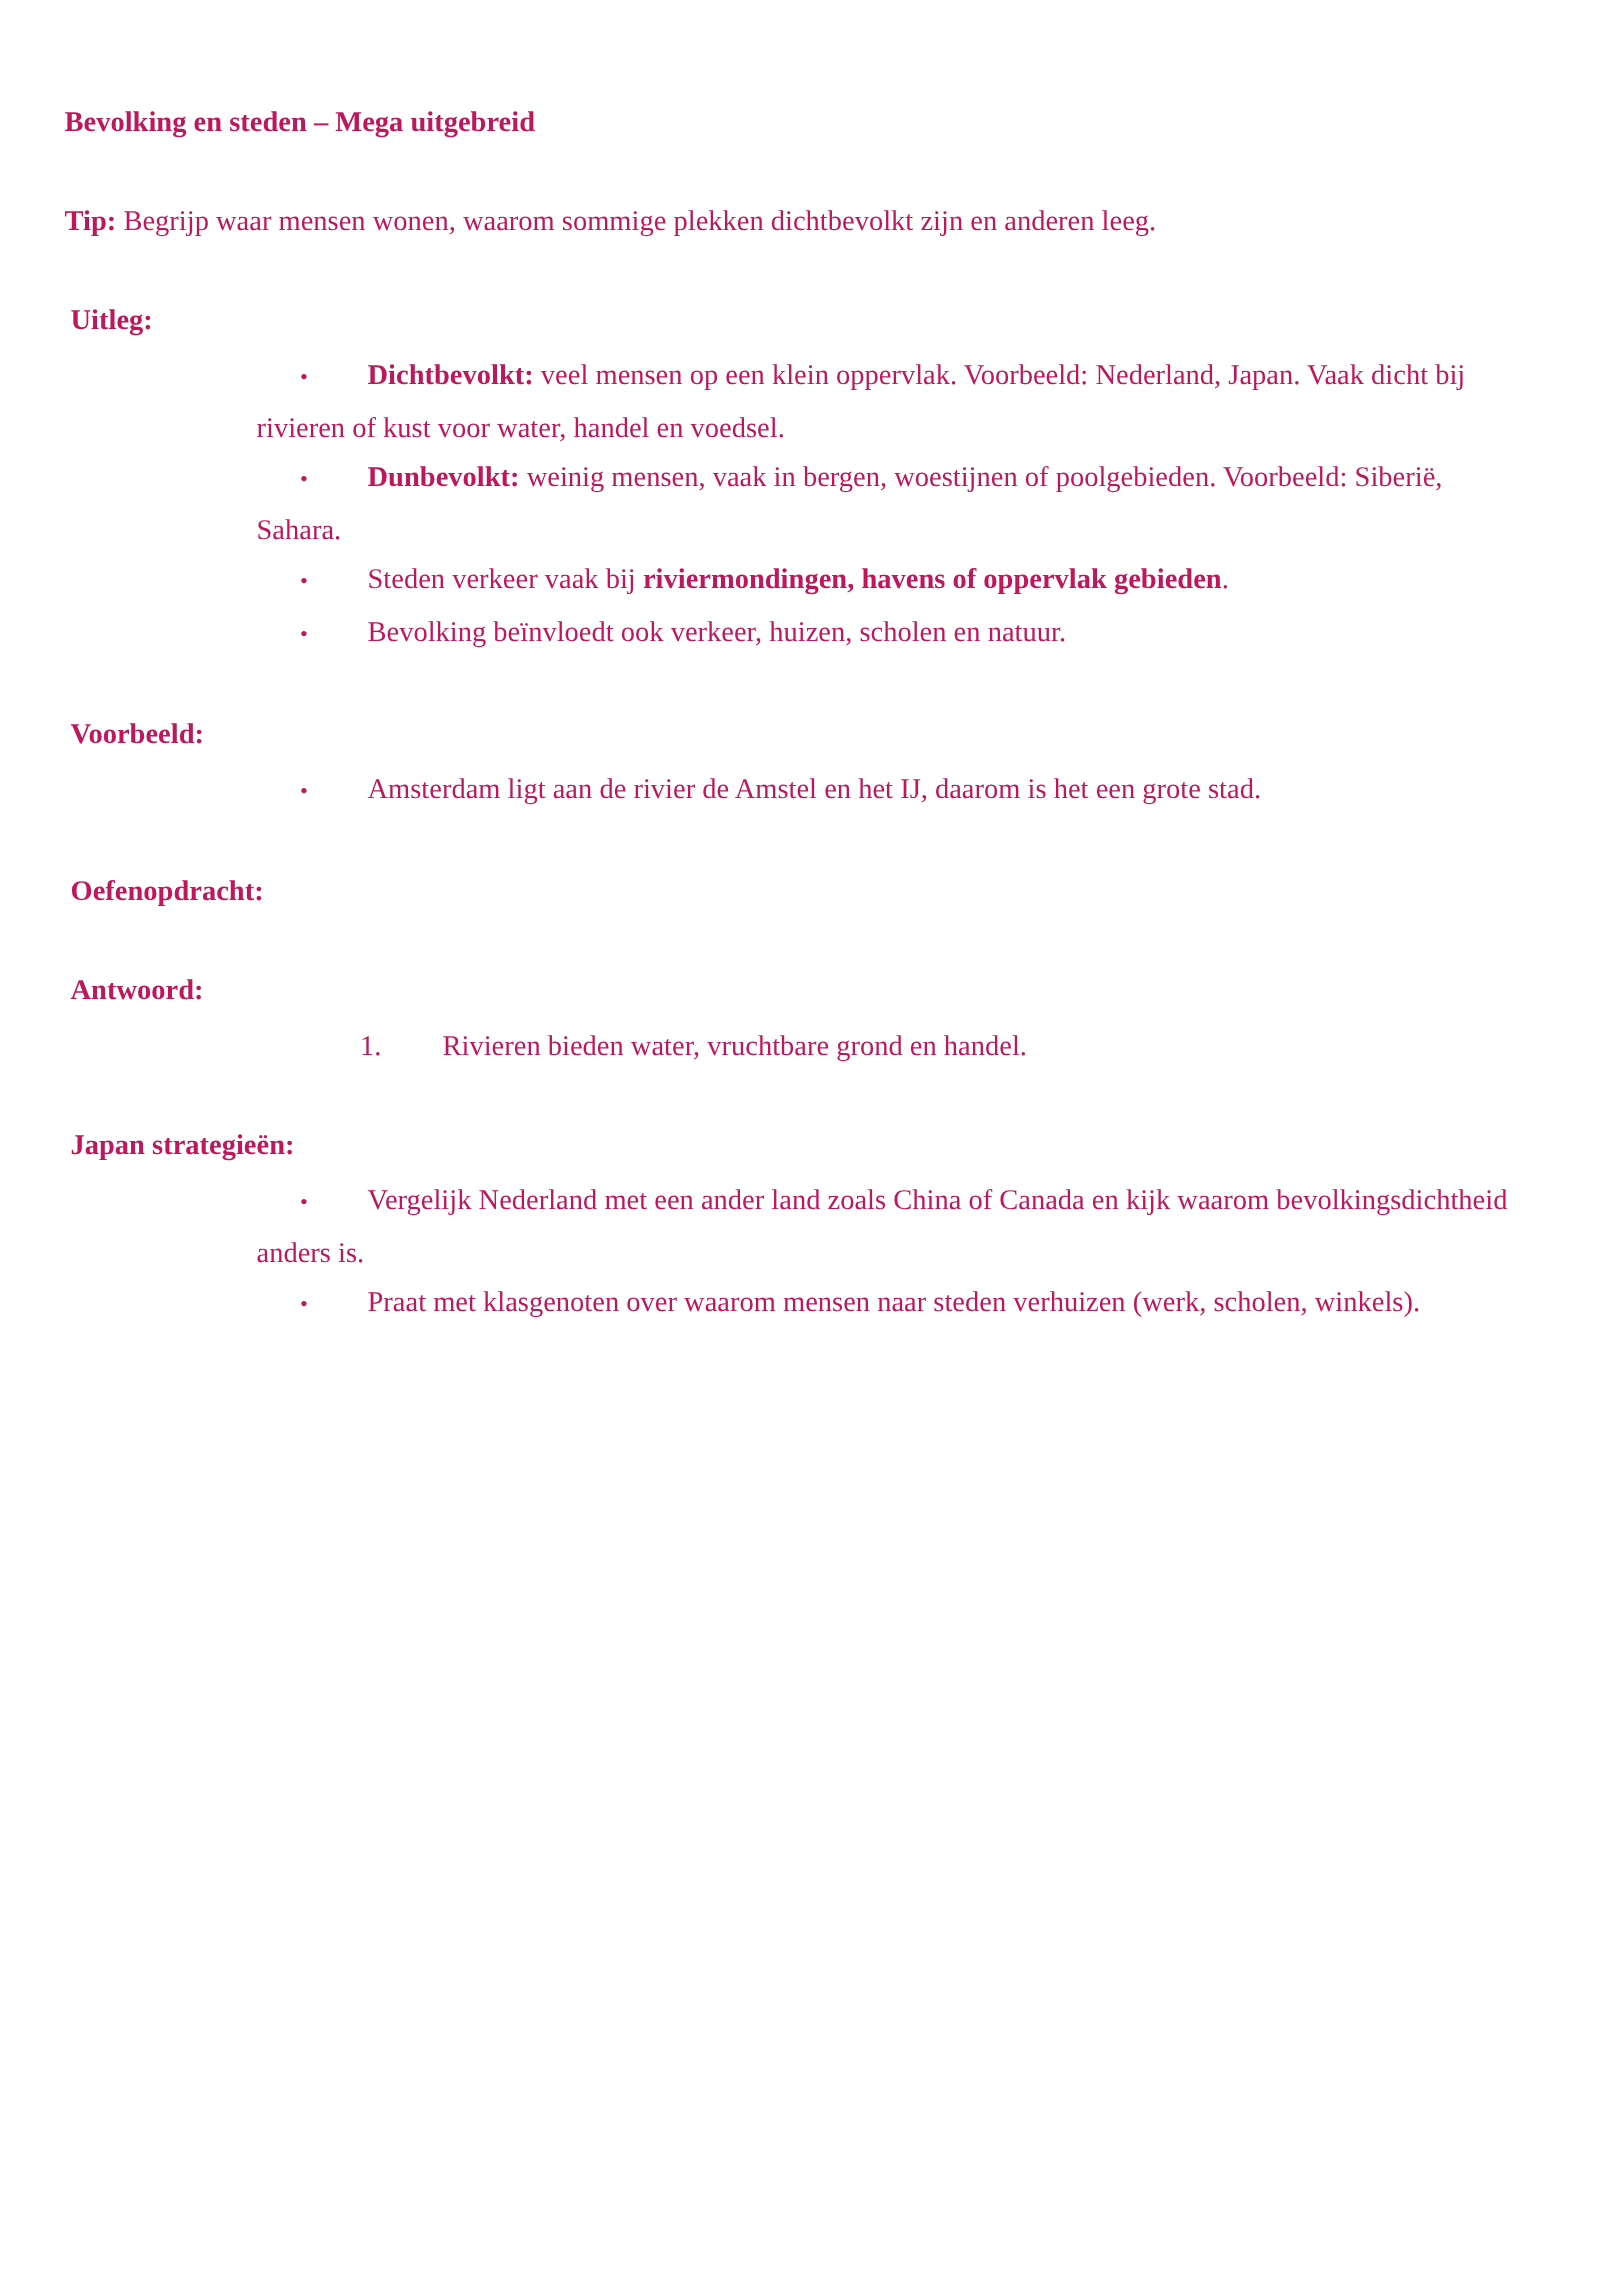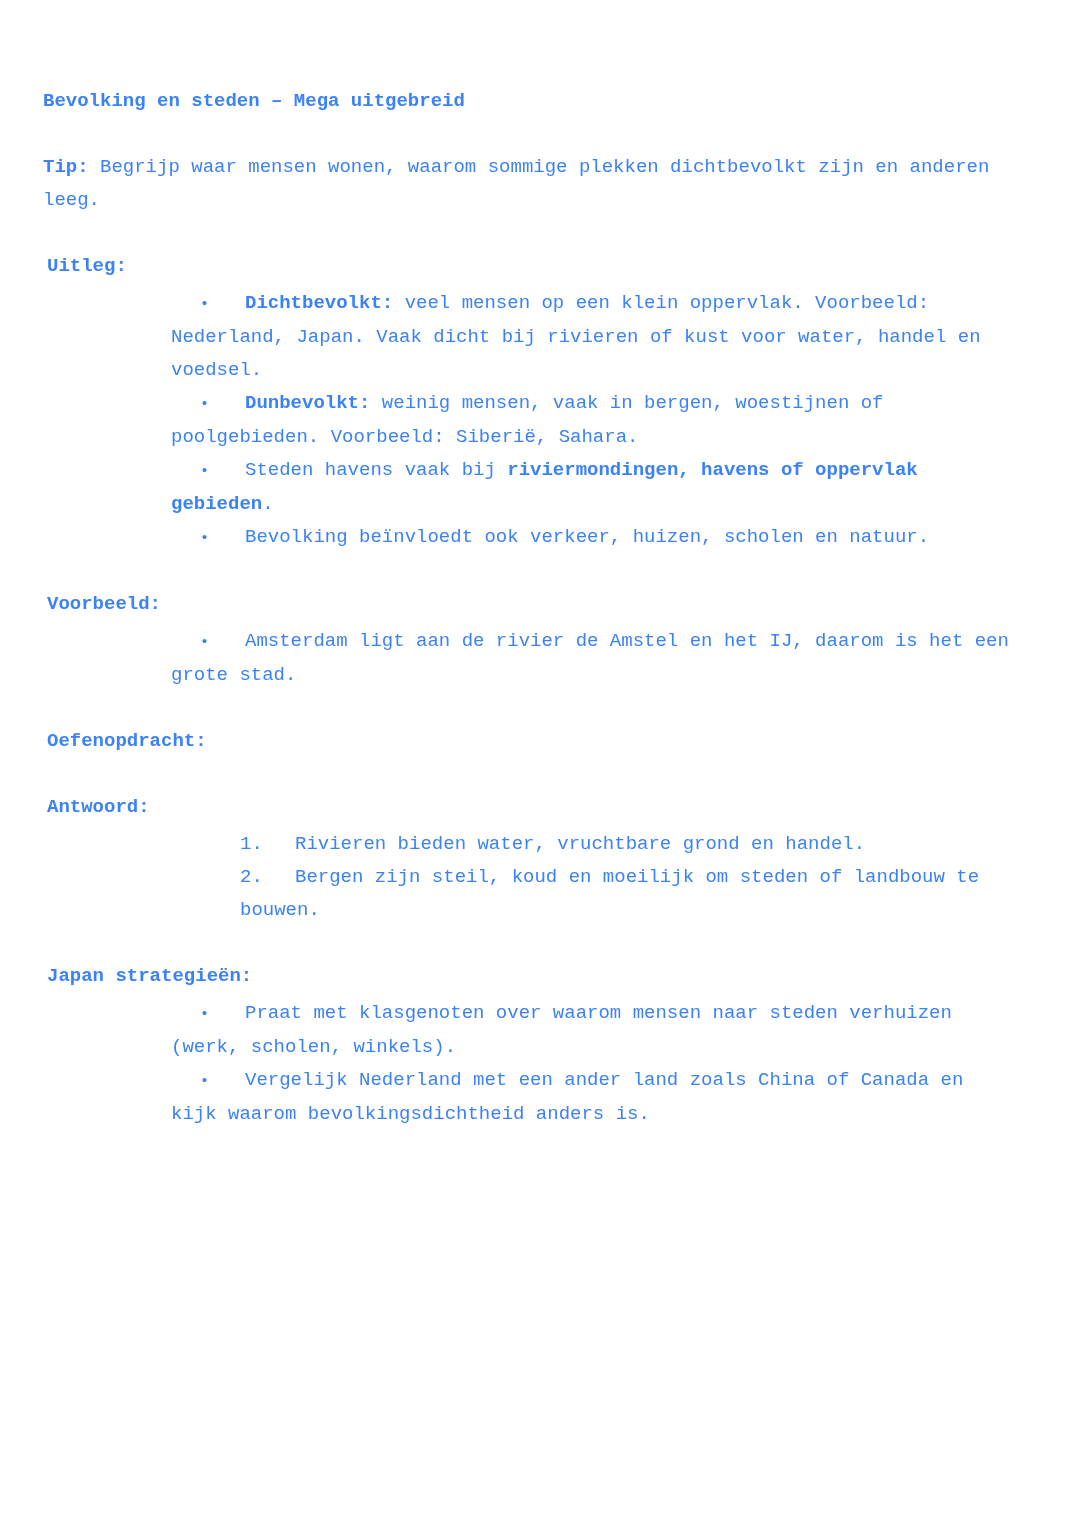--- a/index.html
+++ b/index.html
@@ -7,25 +7,25 @@
     padding: 0;
     background: #ffffff;
   }
   body {
     width: 1080px;
     min-height: 1527px;
   }
   .doc {
     box-sizing: content-box;
     width: 975px;
-    padding: 85px 62px 60px 43px;
-    font-family: Liberation Mono, monospace;
+    padding: 65px 62px 60px 43px;
+    font-family: Liberation Serif, serif;
     font-size: 19px;
     line-height: 33px;
-    color: #3b82f6;
+    color: #be185d;
     -webkit-font-smoothing: antialiased;
   }
   .block { margin: 33px 0 0 0; }
   .first-block { margin: 0; }
   h1, h2 {
     font-size: 19px;
     line-height: 33px;
     font-weight: 700;
     margin: 4px;
     display: block;
@@ -60,36 +60,35 @@
 <div class="doc">
 
   <h1 class="first-block">Bevolking en steden – Mega uitgebreid</h1>
 
   <p class="block"><span class="bold">Tip:</span><span> Begrijp waar mensen wonen, waarom sommige plekken dichtbevolkt zijn en anderen leeg.</span></p>
 
   <h2>Uitleg:</h2>
   <ul>
     <li class="bl"><span class="bl-marker">•</span><span class="bold">Dichtbevolkt:</span><span> veel mensen op een klein oppervlak. Voorbeeld: Nederland, Japan. Vaak dicht bij rivieren of kust voor water, handel en voedsel.</span></li>
     <li class="bl"><span class="bl-marker">•</span><span class="bold">Dunbevolkt:</span><span> weinig mensen, vaak in bergen, woestijnen of poolgebieden. Voorbeeld: Siberië, Sahara.</span></li>
-    <li class="bl"><span class="bl-marker">•</span><span>Steden havens vaak bij </span><span class="bold">riviermondingen, havens of oppervlak gebieden</span><span>.</span></li>
+    <li class="bl"><span class="bl-marker">•</span><span>Steden verkeer vaak bij </span><span class="bold">riviermondingen, havens of oppervlak gebieden</span><span>.</span></li>
     <li class="bl"><span class="bl-marker">•</span><span>Bevolking beïnvloedt ook verkeer, huizen, scholen en natuur.</span></li>
   </ul>
 
   <h2>Voorbeeld:</h2>
   <ul>
     <li class="bl"><span class="bl-marker">•</span><span>Amsterdam ligt aan de rivier de Amstel en het IJ, daarom is het een grote stad.</span></li>
   </ul>
 
   <h2>Oefenopdracht:</h2>
 
   <h2>Antwoord:</h2>
   <ol>
     <li class="nl"><span class="nl-marker">1.</span><span>Rivieren bieden water, vruchtbare grond en handel.</span></li>
-    <li class="nl"><span class="nl-marker">2.</span><span>Bergen zijn steil, koud en moeilijk om steden of landbouw te bouwen.</span></li>
   </ol>
 
   <h2>Japan strategieën:</h2>
   <ul>
+    <li class="bl"><span class="bl-marker">•</span><span>Vergelijk Nederland met een ander land zoals China of Canada en kijk waarom bevolkingsdichtheid anders is.</span></li>
     <li class="bl"><span class="bl-marker">•</span><span>Praat met klasgenoten over waarom mensen naar steden verhuizen (werk, scholen, winkels).</span></li>
-    <li class="bl"><span class="bl-marker">•</span><span>Vergelijk Nederland met een ander land zoals China of Canada en kijk waarom bevolkingsdichtheid anders is.</span></li>
   </ul>
 
 </div>
 
 </body></html>

